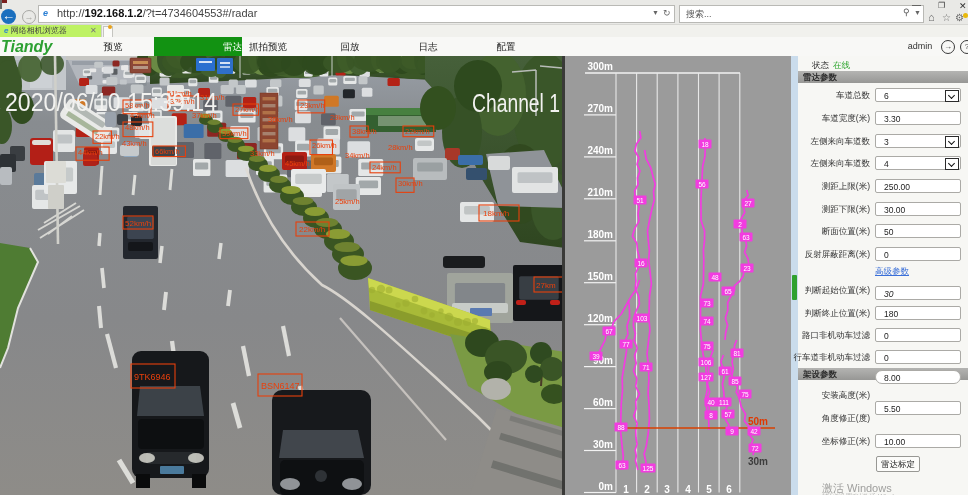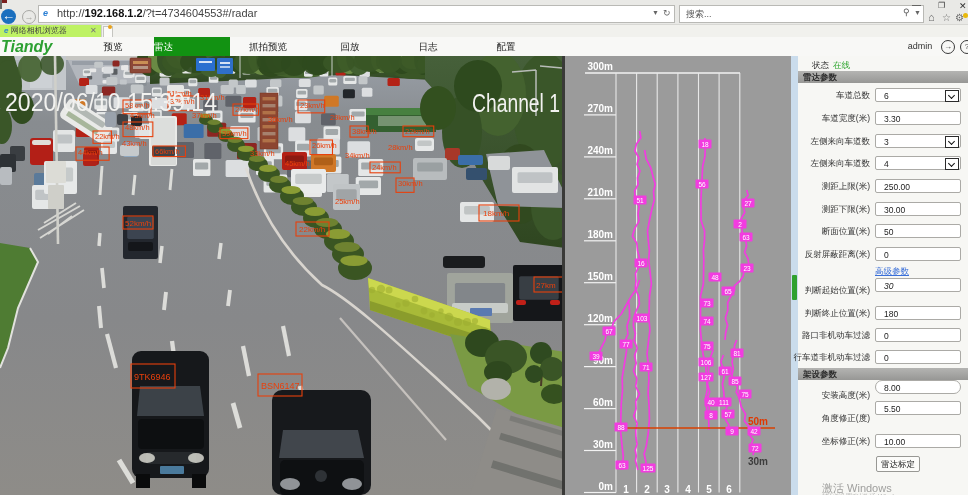--- a/index.html
+++ b/index.html
@@ -18,22 +18,22 @@
              font-size:9px;line-height:16px;color:#555;}
   
   #tabbar{left:0;top:25px;width:968px;height:12px;background:#f1f1ed;}
   #tab{left:0;top:25px;width:101px;height:12px;background:#bef264;border-right:1px solid #cfcfc9;
        font-size:8px;color:#444;line-height:12px;}
   
   #navbar{left:0;top:37px;width:968px;height:19px;background:#f8f8f6;}
   .navitem{top:37px;height:19px;line-height:19px;font-size:9.5px;color:#222;text-align:center;}
   #logo{left:1px;top:38px;font-size:16px;font-weight:bold;font-style:italic;color:#2ca032;
         letter-spacing:0px;}
-  #navsel{left:154px;top:37px;width:76px;height:19px;background:#129212;color:#fff;
-          font-size:9.5px;line-height:19px;text-align:left;}
+  #navsel{left:154px;top:37px;width:88px;height:19px;background:#129212;color:#fff;
+          font-size:9.5px;line-height:19px;text-align:right;}
   
   #rpanel{left:798px;top:56px;width:170px;height:439px;background:#f7f7f4;}
   #scrolltrack{left:791px;top:56px;width:7px;height:439px;background:#cadcec;}
   #scrollthumb{left:792px;top:275px;width:5px;height:25px;background:#2fa12f;border-radius:1px;}
   .sechead{left:798px;width:192px;height:12px;background:linear-gradient(#b4b4b2,#979795);
            font-size:8.5px;font-weight:bold;color:#2d2d2d;line-height:12px;padding-left:5px;box-sizing:border-box;}
   .rlabel{right:98px;white-space:nowrap;text-align:right;font-size:8.5px;color:#333;height:15px;line-height:15px;}
   .rbox{left:875px;width:86px;height:14px;background:#fff;border:1px solid #abaaa6;border-radius:2px;
         font-size:8.5px;color:#222;line-height:14px;padding-left:8px;box-sizing:border-box;}
   .ddbtn{width:12px;height:10px;background:#fff;border:1px solid #2b2b2b;}
@@ -740,33 +740,33 @@
 
   <div class="abs rlabel" style="top:224px;">断面位置(米)</div>
   <div class="abs rbox" style="top:224px;">50</div>
 
   <div class="abs rlabel" style="top:247px;">反射屏蔽距离(米)</div>
   <div class="abs rbox" style="top:247px;">0</div>
 
   <div class="abs" style="left:875px;top:266px;font-size:8.5px;color:#3a6fd8;text-decoration:underline;">高级参数</div>
 
   <div class="abs rlabel" style="top:283px;">判断起始位置(米)</div>
-  <div class="abs rbox" style="top:278px;font-style:italic;">30</div>
+  <div class="abs rbox" style="top:286px;font-style:italic;">30</div>
 
   <div class="abs rlabel" style="top:306px;">判断终止位置(米)</div>
   <div class="abs rbox" style="top:306px;">180</div>
 
   <div class="abs rlabel" style="top:328px;">路口非机动车过滤</div>
   <div class="abs rbox" style="top:328px;">0</div>
 
   <div class="abs rlabel" style="top:350px;">行车道非机动车过滤</div>
   <div class="abs rbox" style="top:350px;">0</div>
 
   <div class="abs rlabel" style="top:388px;">安装高度(米)</div>
-  <div class="abs rbox" style="top:380px;border-radius:7px;">8.00</div>
+  <div class="abs rbox" style="top:370px;border-radius:7px;">8.00</div>
 
   <div class="abs rlabel" style="top:411px;">角度修正(度)</div>
   <div class="abs rbox" style="top:401px;">5.50</div>
 
   <div class="abs rlabel" style="top:434px;">坐标修正(米)</div>
   <div class="abs rbox" style="top:434px;">10.00</div>
 
   <div class="abs" style="left:876px;top:456px;width:42px;height:14px;background:#fcfcfa;border:1px solid #989894;border-radius:2px;font-size:8.5px;color:#222;line-height:14px;text-align:center;">雷达标定</div>
 
   <div class="abs" style="left:822px;top:481px;font-size:11px;color:#9f9f9d;">激活 Windows</div>

